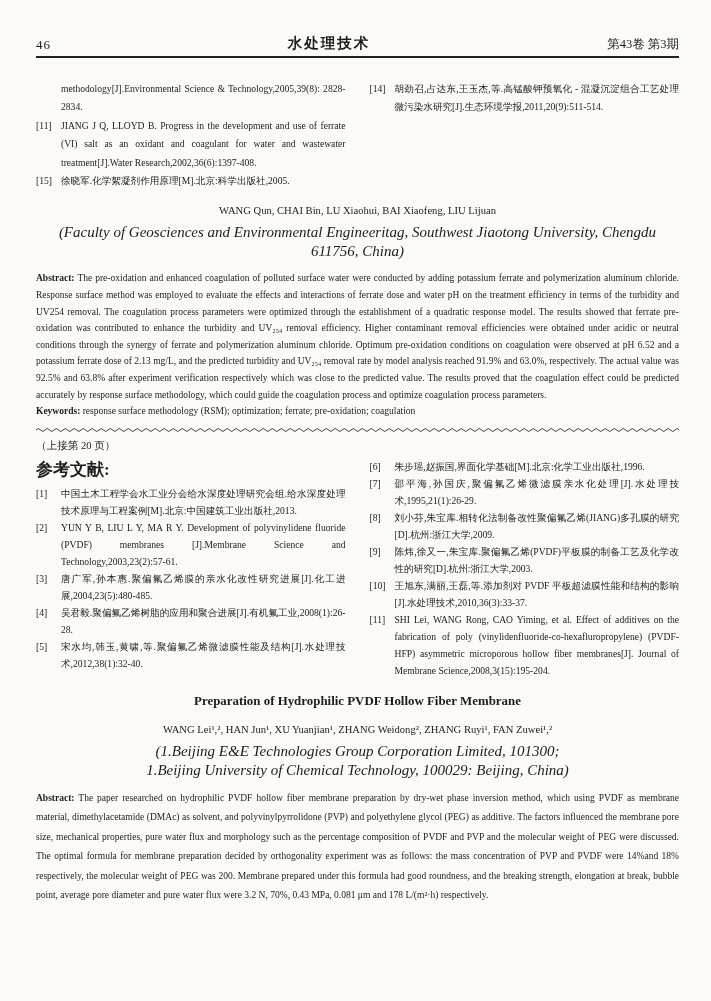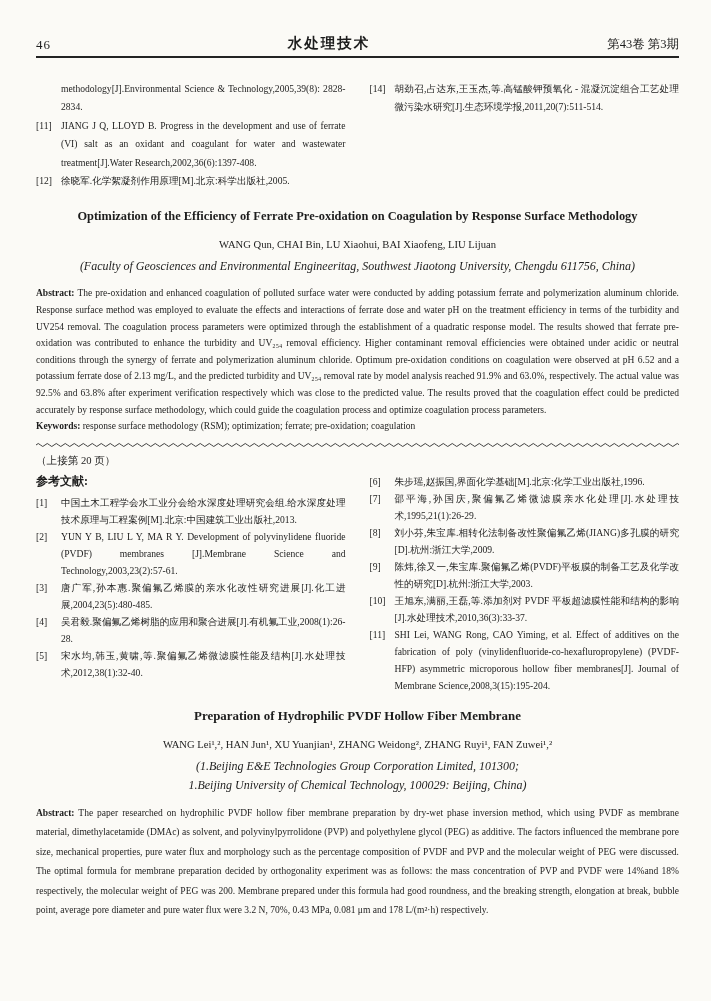--- a/index.html
+++ b/index.html
@@ -20,30 +20,30 @@
   .twocol{display:grid;grid-template-columns:1fr 1fr;column-gap:24px;}
   .toprefs{margin-top:22px;}
   .ref{display:flex;font-size:9.6px;line-height:18.4px;}
   .ref .num{flex:0 0 25px;}
   .ref .txt{flex:1;text-align:justify;}
   .botrefs .ref{line-height:17px;}
   
   .ptitle{text-align:center;font-weight:bold;font-size:12.4px;margin:19px 6px 0;}
   .ptitle2{text-align:center;font-weight:bold;font-size:12.9px;margin:15px 6px 0;}
   .authors{text-align:center;font-size:10.6px;margin-top:15px;}
-  .affil{text-align:center;font-style:italic;font-size:12px;margin-top:7px;line-height:19px;}
+  .affil{text-align:center;font-style:italic;font-size:15px;margin-top:7px;line-height:19px;}
   .abs{font-size:9.5px;line-height:16.6px;text-align:justify;margin:9px 0 0;}
   .abs b{font-weight:bold;}
   .abs2{line-height:19.5px;}
   .kw{font-size:9.5px;line-height:16.6px;margin:0;}
   .kw2{line-height:19.5px;}
   
   .wavy{display:block;margin-top:6px;}
   .contnote{font-size:10.6px;margin-top:7px;}
-  .refhead{font-size:12px;font-weight:bold;font-family:Liberation Serif, serif;margin:0 0 4px;}
+  .refhead{font-size:17px;font-weight:bold;font-family:Liberation Serif, serif;margin:0 0 4px;}
   .botrefs{margin-top:5px;}
 </style>
 </head>
 <body>
 
 <div class="page">
 
   <div class="hdr">
     <span class="pno">46</span>
     <span class="jt">水处理技术</span>
@@ -55,34 +55,33 @@
     <div class="col">
       <div class="ref">
         <span class="num"></span>
         <span class="txt">methodology[J].Environmental Science &amp; Technology,2005,39(8): 2828-2834.</span>
       </div>
       <div class="ref">
         <span class="num">[11]</span>
         <span class="txt">JIANG J Q, LLOYD B. Progress in the development and use of ferrate (VI) salt as an oxidant and coagulant for water and wastewater treatment[J].Water Research,2002,36(6):1397-408.</span>
       </div>
       <div class="ref">
-        <span class="num">[12]</span>
+        <span class="num">[15]</span>
         <span class="txt">徐晓军.化学絮凝剂作用原理[M].北京:科学出版社,2005.</span>
       </div>
     </div>
     <div class="col">
       <div class="ref">
         <span class="num">[14]</span>
-        <span class="txt">胡劲召,占达东,王玉杰,等.高锰酸钾预氧化 - 混凝沉淀组合工艺处理微污染水研究[J].生态环境学报,2011,20(7):511-514.</span>
+        <span class="txt">胡劲召,占达东,王玉杰,等.高锰酸钾预氧化 - 混凝沉淀组合工艺处理微污染水研究[J].生态环境学报,2011,20(9):511-514.</span>
       </div>
     </div>
   </div>
 
   <section>
-    <div class="ptitle">Optimization of the Efficiency of Ferrate Pre-oxidation on Coagulation by Response Surface Methodology</div>
     <div class="authors">WANG Qun, CHAI Bin, LU Xiaohui, BAI Xiaofeng, LIU Lijuan</div>
     <div class="affil">(Faculty of Geosciences and Environmental Engineeritag, Southwest Jiaotong University, Chengdu  611756, China)</div>
     <p class="abs"><b>Abstract:</b> <span>The pre-oxidation and enhanced coagulation of polluted surface water were conducted by adding potassium ferrate and polymerization aluminum chloride. Response surface method was employed to evaluate the effects and interactions of ferrate dose and water pH on the treatment efficiency in terms of the turbidity and UV254 removal. The coagulation process parameters were optimized through the establishment of a quadratic response model. The results showed that ferrate pre-oxidation was contributed to enhance the turbidity and UV₂₅₄ removal efficiency. Higher contaminant removal efficiencies were obtained under acidic or neutral conditions through the synergy of ferrate and polymerization aluminum chloride. Optimum pre-oxidation conditions on coagulation were observed at pH 6.52 and a potassium ferrate dose of 2.13 mg/L, and the predicted turbidity and UV₂₅₄ removal rate by model analysis reached 91.9% and 63.0%, respectively. The actual value was 92.5% and 63.8% after experiment verification respectively which was close to the predicted value. The results proved that the coagulation effect could be predicted accurately by response surface methodology, which could guide the coagulation process and optimize coagulation process parameters.</span></p>
     <p class="kw"><b>Keywords:</b> <span>response surface methodology (RSM); optimization; ferrate; pre-oxidation; coagulation</span></p>
   </section>
 
   <svg class="wavy" width="643" height="6" preserveAspectRatio="none">
     <defs>
       <pattern id="wavepat" x="0" y="0" width="9" height="6" patternUnits="userSpaceOnUse">
         <path d="M0 4 Q2.25 1 4.5 4 Q6.75 7 9 4" fill="none" stroke="#2a2a2a" stroke-width="0.9"></path>

